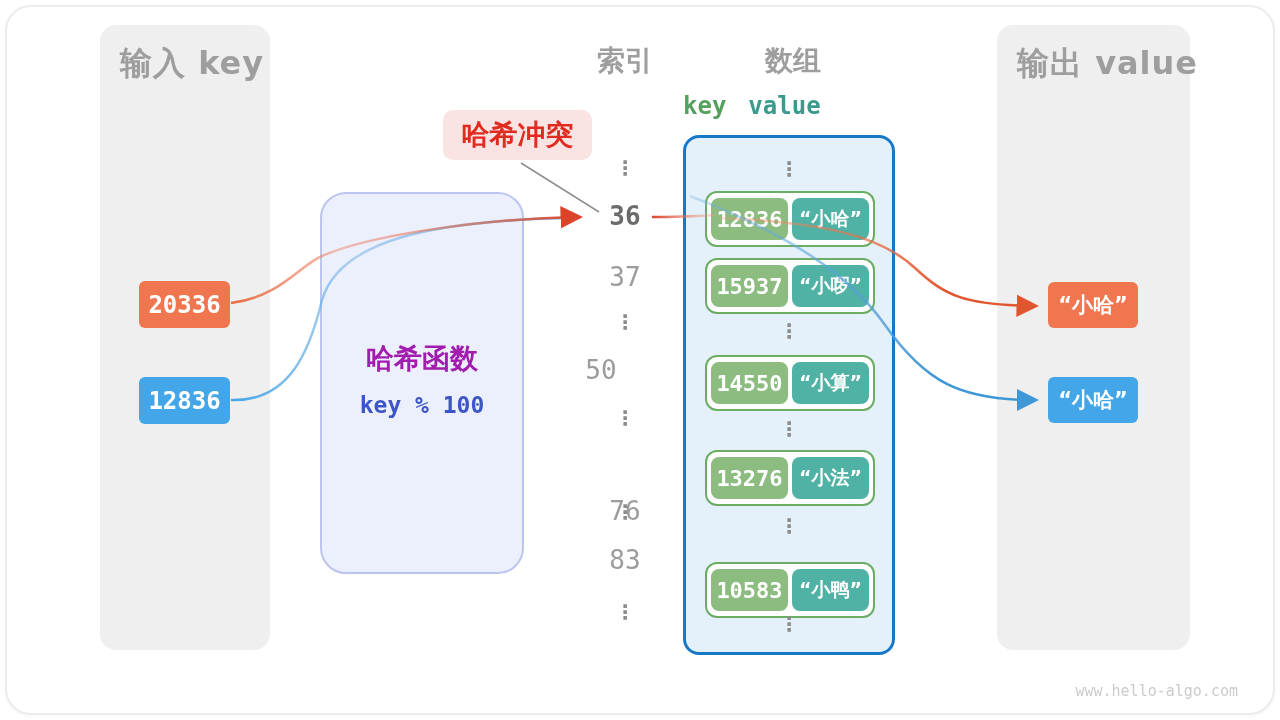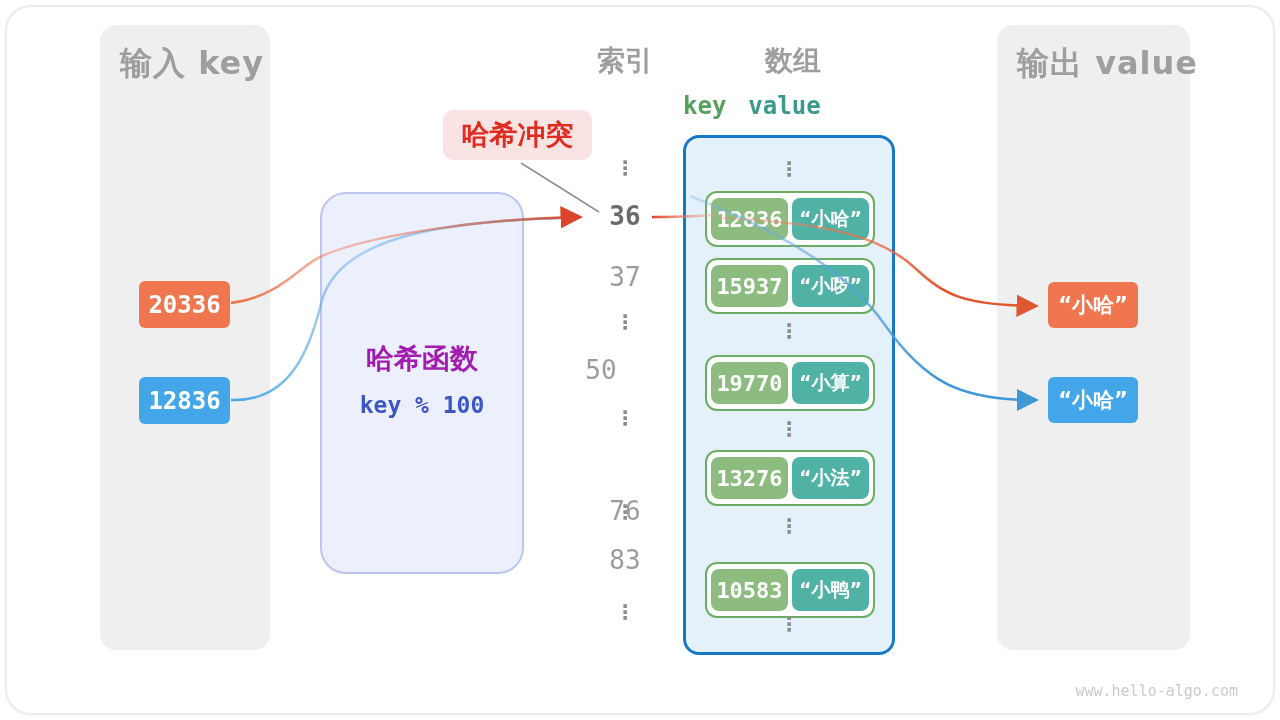--- a/index.html
+++ b/index.html
@@ -124,21 +124,21 @@
     <div class="entry" style="top:53px;">
       <div class="ekey">12836</div>
       <div class="eval">“小哈”</div>
     </div>
     <div class="entry" style="top:120px;">
       <div class="ekey">15937</div>
       <div class="eval">“小啰”</div>
     </div>
     <div class="adots" style="top:183px;">⋮</div>
     <div class="entry" style="top:217px;">
-      <div class="ekey">19770</div>
+      <div class="ekey">14550</div>
       <div class="eval">“小算”</div>
     </div>
     <div class="adots" style="top:281px;">⋮</div>
     <div class="entry" style="top:312px;">
       <div class="ekey">13276</div>
       <div class="eval">“小法”</div>
     </div>
     <div class="adots" style="top:378px;">⋮</div>
     <div class="entry" style="top:400px;margin-top:24px;">
       <div class="ekey">10583</div>

